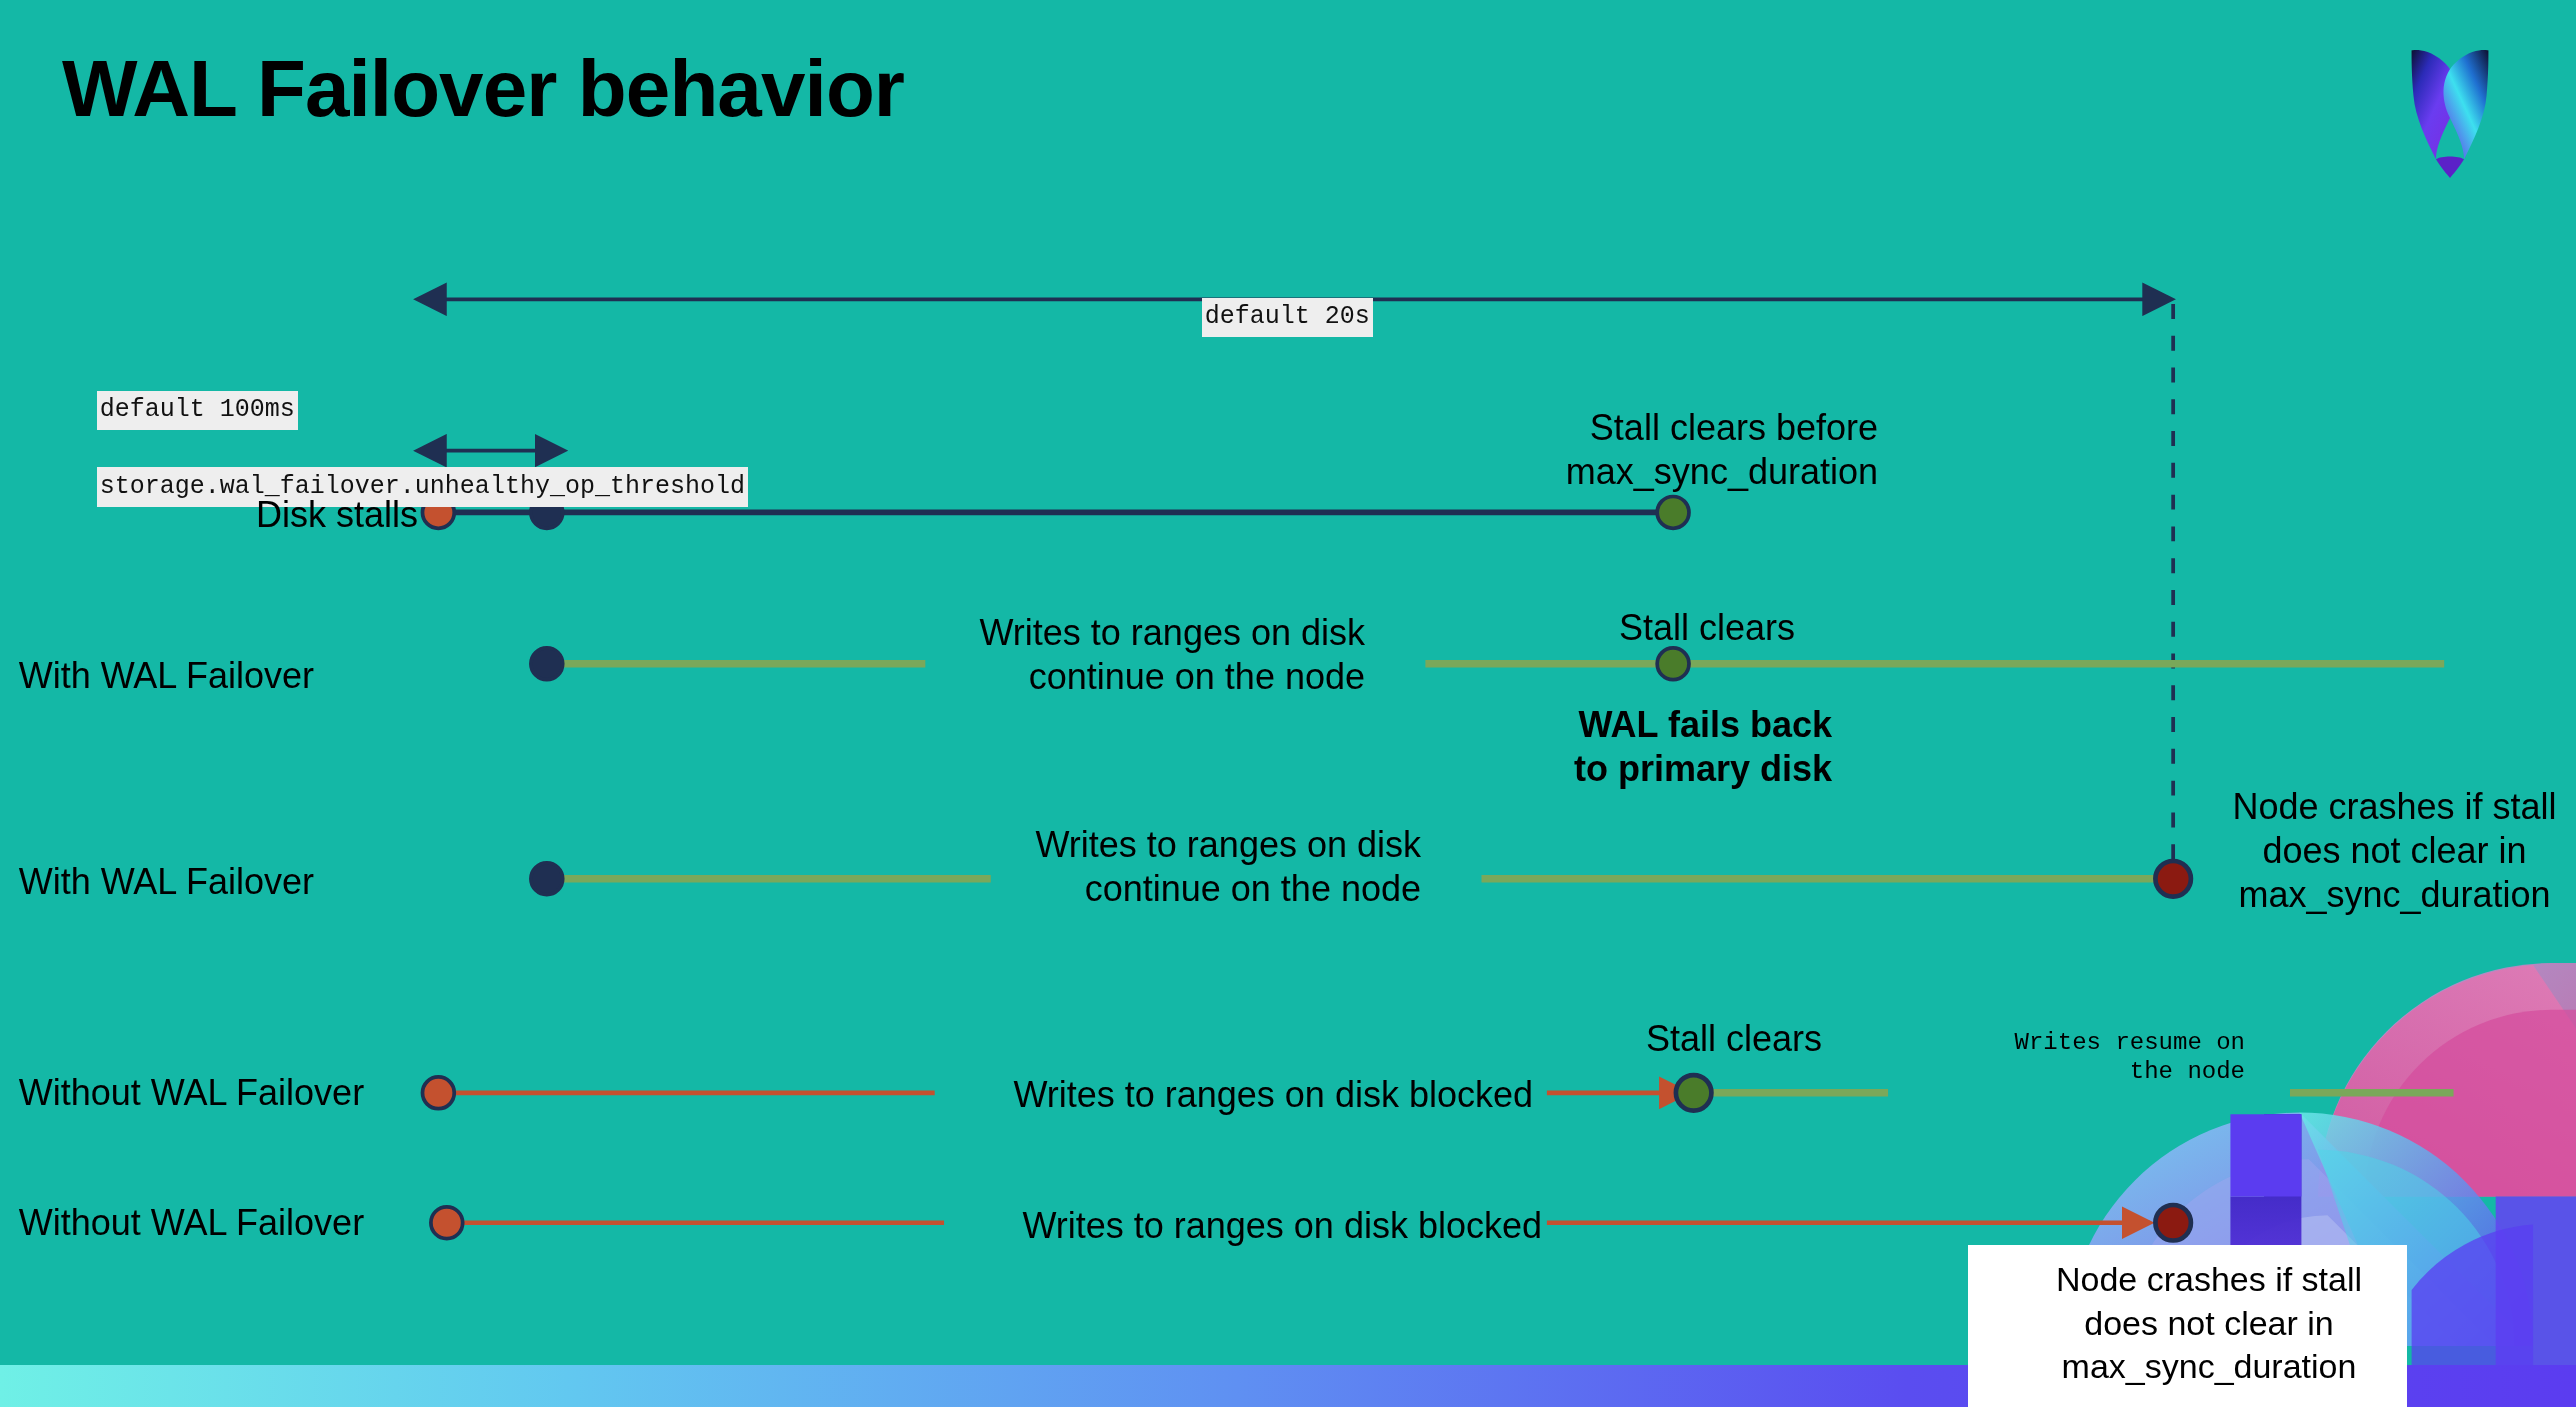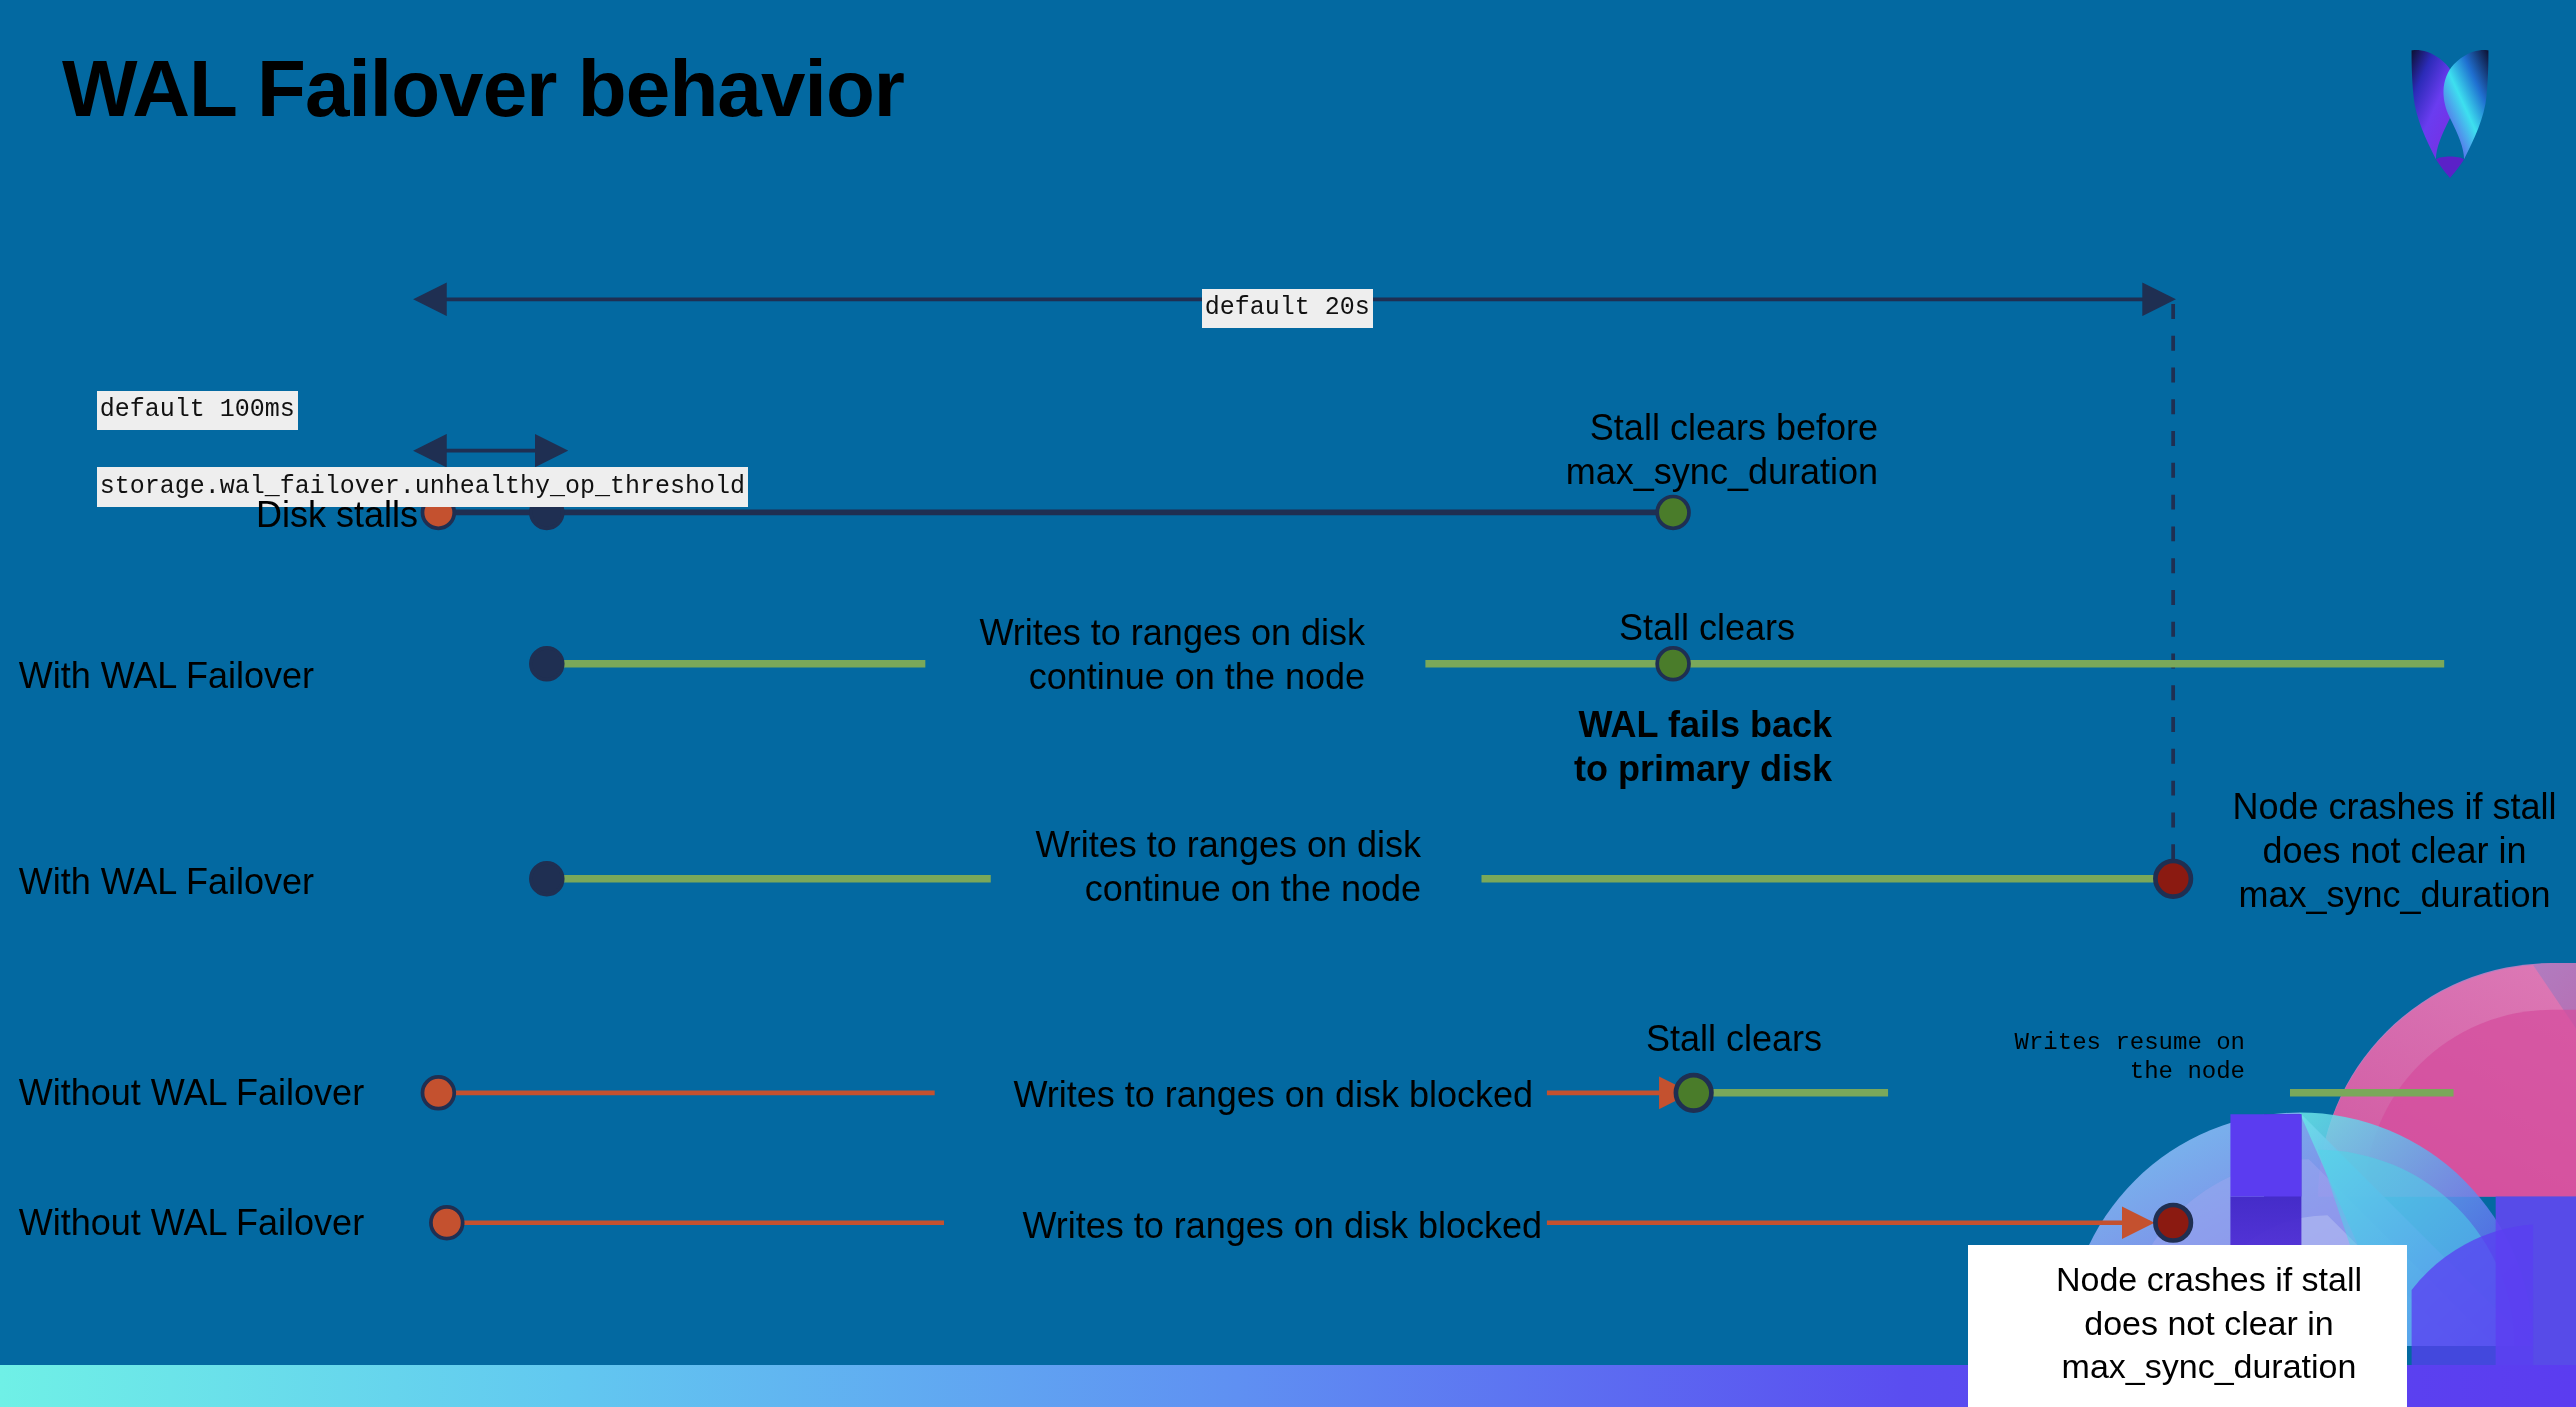--- a/index.html
+++ b/index.html
@@ -1,21 +1,21 @@
 <!DOCTYPE html>
 <html style="font-size:15px"><head>
 <meta charset="utf-8">
 <style>
   html,body{margin:0;padding:0;background:#ffffff;}
   body{
     width:2576px;height:1408px;position:relative;overflow:hidden;
     font-family:"Liberation Sans", sans-serif;
     -webkit-font-smoothing:antialiased;
   }
-  .slide{position:absolute;inset:0;background:#0369a1;overflow:hidden;padding-left:14px;}
+  .slide{position:absolute;inset:0;background:#14b8a6;overflow:hidden;padding-left:14px;}
 
   
   #page-title{
     position:absolute;left:62px;top:45px;
     font-size:80px;font-weight:bold;letter-spacing:-0.9px;
     color:#000;line-height:1.1;white-space:nowrap;
   }
 
   
   #logo{position:absolute;left:2389px;top:28px;width:122px;height:150px;}
@@ -184,21 +184,21 @@
     </g>
 
     <g>
       <line x1="478" y1="1308" x2="1010" y2="1308" stroke="#c4512f" stroke-width="5"></line>
       <line x1="1655" y1="1308" x2="2300" y2="1308" stroke="#c4512f" stroke-width="5" marker-end="url(#ahRed)"></line>
       <circle cx="478" cy="1308" r="17" fill="#c4512f" stroke="#1f2f52" stroke-width="4"></circle>
       <circle cx="2325" cy="1308" r="19" fill="#8b1a11" stroke="#1f2f52" stroke-width="5"></circle>
     </g>
   </svg>
 
-  <div class="code" style="left:1142px;top:251px;text-align:center;">
+  <div class="code" style="left:1142px;top:260px;text-align:center;">
     <span>default 20s</span><br>
   </div>
 
   <div class="code" style="left:37px;top:353px;text-align:left;">
     <span>default 100ms</span><br>
     <span>storage.wal_failover.unhealthy_op_threshold</span>
   </div>
 
   <div class="txt l" style="left:222px;top:493px;width:196px;text-align:right;font-size:36px;">Disk stalls</div>
 

